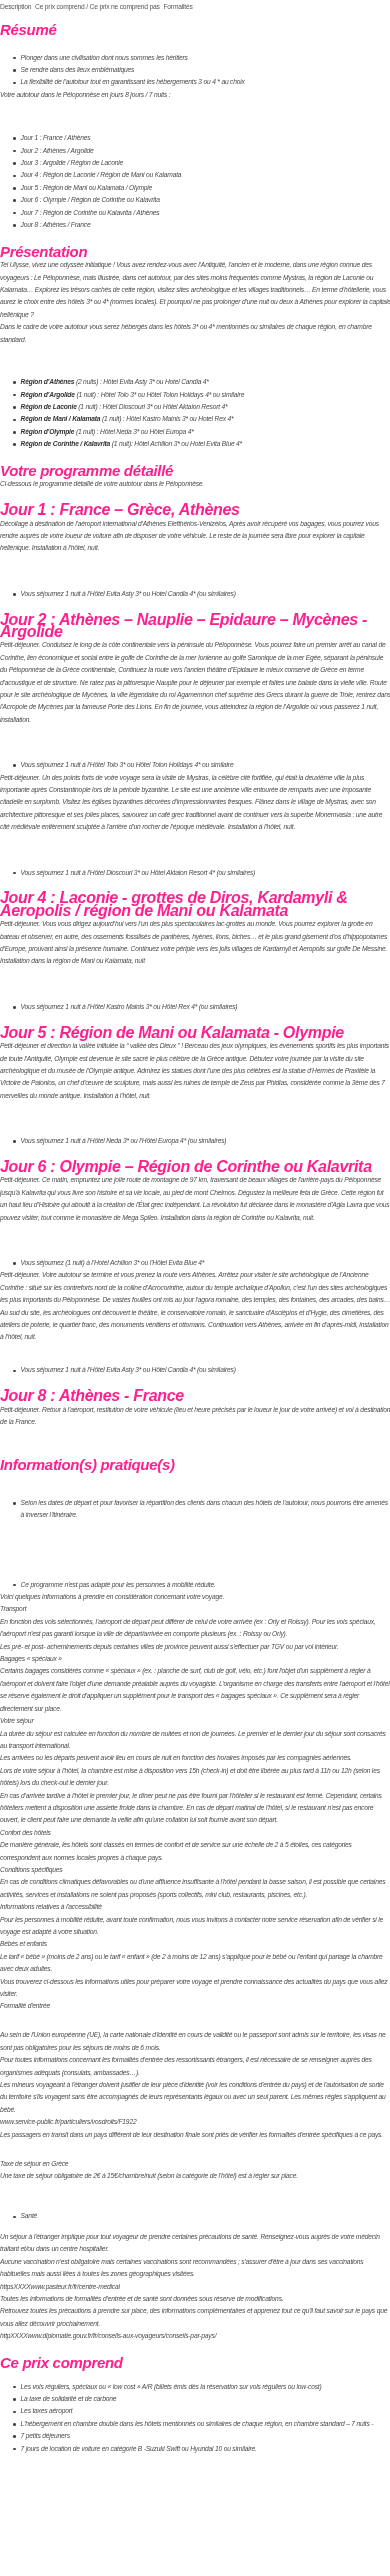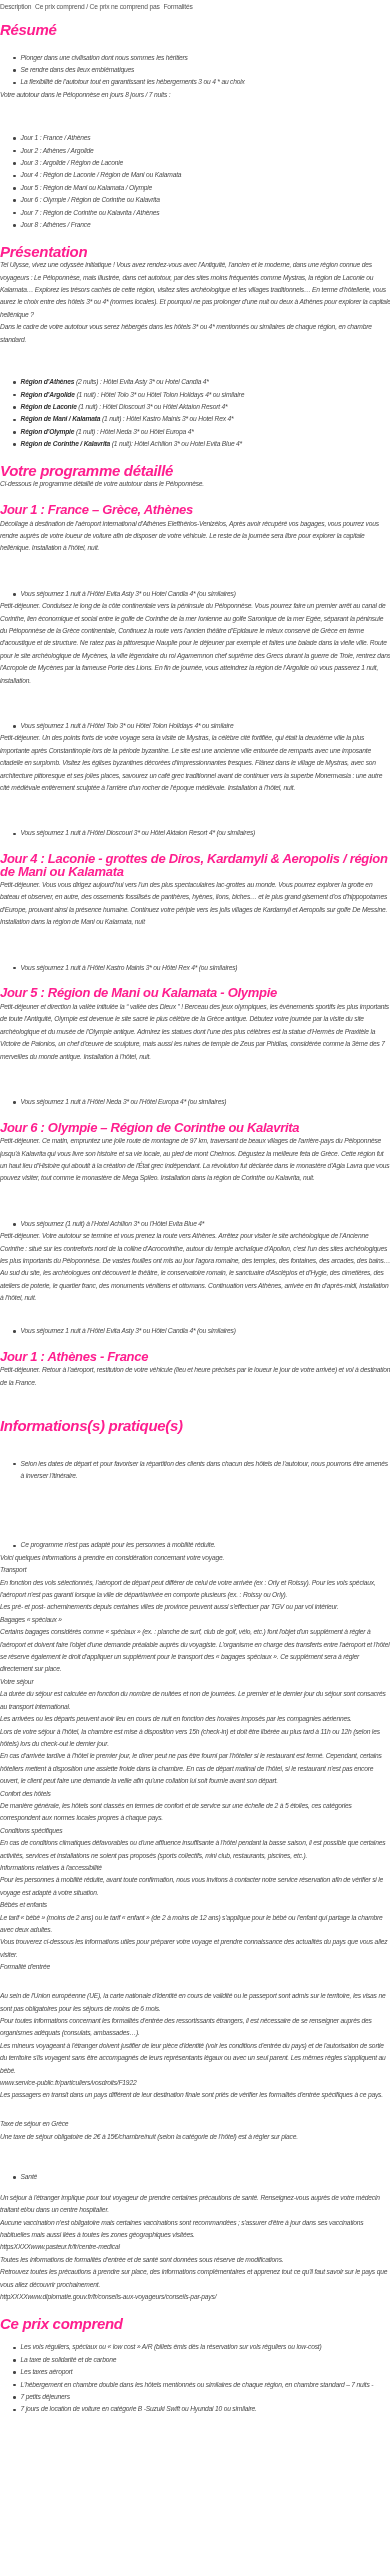--- a/index.html
+++ b/index.html
@@ -22,21 +22,21 @@
     font-size: 15px;
     line-height: 12.4px;
     margin: 14.4px 0 1px 0;
     letter-spacing: -0.3px;
   }
   h2.first { margin-top: 11.3px; }
   h3 {
     color: #ff1f8f;
     font-weight: bold;
     font-style: italic;
-    font-size: 13px;
+    font-size: 16px;
     line-height: 12.4px;
     margin: 13.4px 0 1px 0;
     letter-spacing: -0.3px;
   }
   p { margin: 0; }
   ul { margin: 7.2px 0 0 0; padding: 0 0 0 20.6px; list-style: none; }
   ul li { position: relative; line-height: 12.4px; }
   ul li::before {
     content: ""; position: absolute; left: -7.2px; top: 5.2px;
     width: 2.6px; height: 2.6px; border-radius: 50%; background: #444;
@@ -92,20 +92,21 @@
 
   <h2>Votre programme détaillé</h2>
   <p>Ci-dessous le programme détaillé de votre autotour dans le Péloponnèse.</p>
 
   <h3>Jour 1 : France – Grèce, Athènes</h3>
   <p>Décollage à destination de l'aéroport international d'Athènes Elefthérios-Venizélos, Après avoir récupéré vos bagages, vous pourrez vous rendre auprès de votre loueur de voiture afin de disposer de votre véhicule. Le reste de la journée sera libre pour explorer la capitale hellénique. Installation à l’hôtel, nuit.</p>
   <ul style="margin-top:33px">
       <li>Vous séjournez 1 nuit à l’Hôtel Evita Asty 3* ou Hotel Candia 4* (ou similaires)</li>
     </ul>
 
+  <h3>Jour 2 : Athènes – Nauplie – Epidaure – Mycènes - Argolide</h3>
   <p>Petit-déjeuner. Conduisez le long de la côte continentale vers la péninsule du Péloponnèse. Vous pourrez faire un premier arrêt au canal de Corinthe, lien économique et social entre le golfe de Corinthe de la mer Ionienne au golfe Saronique de la mer Egée, séparant la péninsule du Péloponnèse de la Grèce continentale, Continuez la route vers l’ancien théâtre d’Epidaure le mieux conservé de Grèce en terme d’acoustique et de structure. Ne ratez pas la pittoresque Nauplie pour le déjeuner par exemple et faîtes une balade dans la vielle ville. Route pour le site archéologique de Mycènes, la ville légendaire du roi Agamemnon chef suprême des Grecs durant la guerre de Troie, rentrez dans l’Acropole de Mycènes par la fameuse Porte des Lions. En fin de journée, vous atteindrez la région de l’Argolide où vous passerez 1 nuit, installation.</p>
   <ul style="margin-top:33px">
       <li>Vous séjournez 1 nuit à l’Hôtel Tolo 3* ou Hôtel Tolon Holidays 4* ou similaire</li>
     </ul>
 
   <p>Petit-déjeuner. Un des points forts de votre voyage sera la visite de Mystras, la célèbre cité fortifiée, qui était la deuxième ville la plus importante après Constantinople lors de la période byzantine. Le site est une ancienne ville entourée de remparts avec une imposante citadelle en surplomb. Visitez les églises byzantines décorées d’impressionnantes fresques. Flânez dans le village de Mystras, avec son architecture pittoresque et ses jolies places, savourez un café grec traditionnel avant de continuer vers la superbe Monemvasia : une autre cité médiévale entièrement sculptée à l’arrière d’un rocher de l’époque médiévale. Installation à l’hôtel, nuit.</p>
   <ul style="margin-top:33px">
       <li>Vous séjournez 1 nuit à l’Hôtel Dioscouri 3* ou Hôtel Aktaion Resort 4* (ou similaires)</li>
     </ul>
 
@@ -125,24 +126,24 @@
   <p>Petit-déjeuner. Ce matin, empruntez une jolie route de montagne de 97 km, traversant de beaux villages de l'arrière-pays du Péloponnèse jusqu’à Kalavrita qui vous livre son histoire et sa vie locale, au pied de mont Chelmos. Dégustez la meilleure feta de Grèce. Cette région fut un haut lieu d’Histoire qui aboutit à la création de l'État grec indépendant. La révolution fut déclarée dans le monastère d'Agia Lavra que vous pouvez visiter, tout comme le monastère de Mega Spileo. Installation dans la région de Corinthe ou Kalavrita, nuit.</p>
   <ul style="margin-top:33px">
       <li>Vous séjournez (1 nuit) à l’Hotel Achilion 3* ou l’Hôtel Evita Blue 4*</li>
     </ul>
 
   <p>Petit-déjeuner. Votre autotour se termine et vous prenez la route vers Athènes. Arrêtez pour visiter le site archéologique de l’Ancienne Corinthe : situé sur les contreforts nord de la colline d'Acrocorinthe, autour du temple archaïque d'Apollon, c'est l'un des sites archéologiques les plus importants du Péloponnèse. De vastes fouilles ont mis au jour l'agora romaine, des temples, des fontaines, des arcades, des bains… Au sud du site, les archéologues ont découvert le théâtre, le conservatoire romain, le sanctuaire d'Asclépios et d'Hygie, des cimetières, des ateliers de poterie, le quartier franc, des monuments vénitiens et ottomans. Continuation vers Athènes, arrivée en fin d’après-midi, installation à l’hôtel, nuit.</p>
   <ul style="margin-top:20.6px">
       <li>Vous séjournez 1 nuit à l’Hôtel Evita Asty 3* ou Hôtel Candia 4* (ou similaires)</li>
     </ul>
 
-  <h3>Jour 1 : Athènes - France</h3>
+  <h3>Jour 8 : Athènes - France</h3>
   <p>Petit-déjeuner. Retour à l’aéroport, restitution de votre véhicule (lieu et heure précisés par le loueur le jour de votre arrivée) et vol à destination de la France.</p>
 
-  <h2 style="margin-top:31px">Informations(s) pratique(s)</h2>
+  <h2 style="margin-top:31px">Information(s) pratique(s)</h2>
   <ul style="margin-top:25px">
     <li>Selon les dates de départ et pour favoriser la répartition des clients dans chacun des hôtels de l’autotour, nous pourrons être amenés à inverser l’itinéraire.</li>
   </ul>
   <ul style="margin-top:57px">
     <li>Ce programme n'est pas adapté pour les personnes à mobilité réduite.</li>
   </ul>
 
   <div>
     <p>Voici quelques informations à prendre en considération concernant votre voyage.</p>
     <p>Transport</p>

